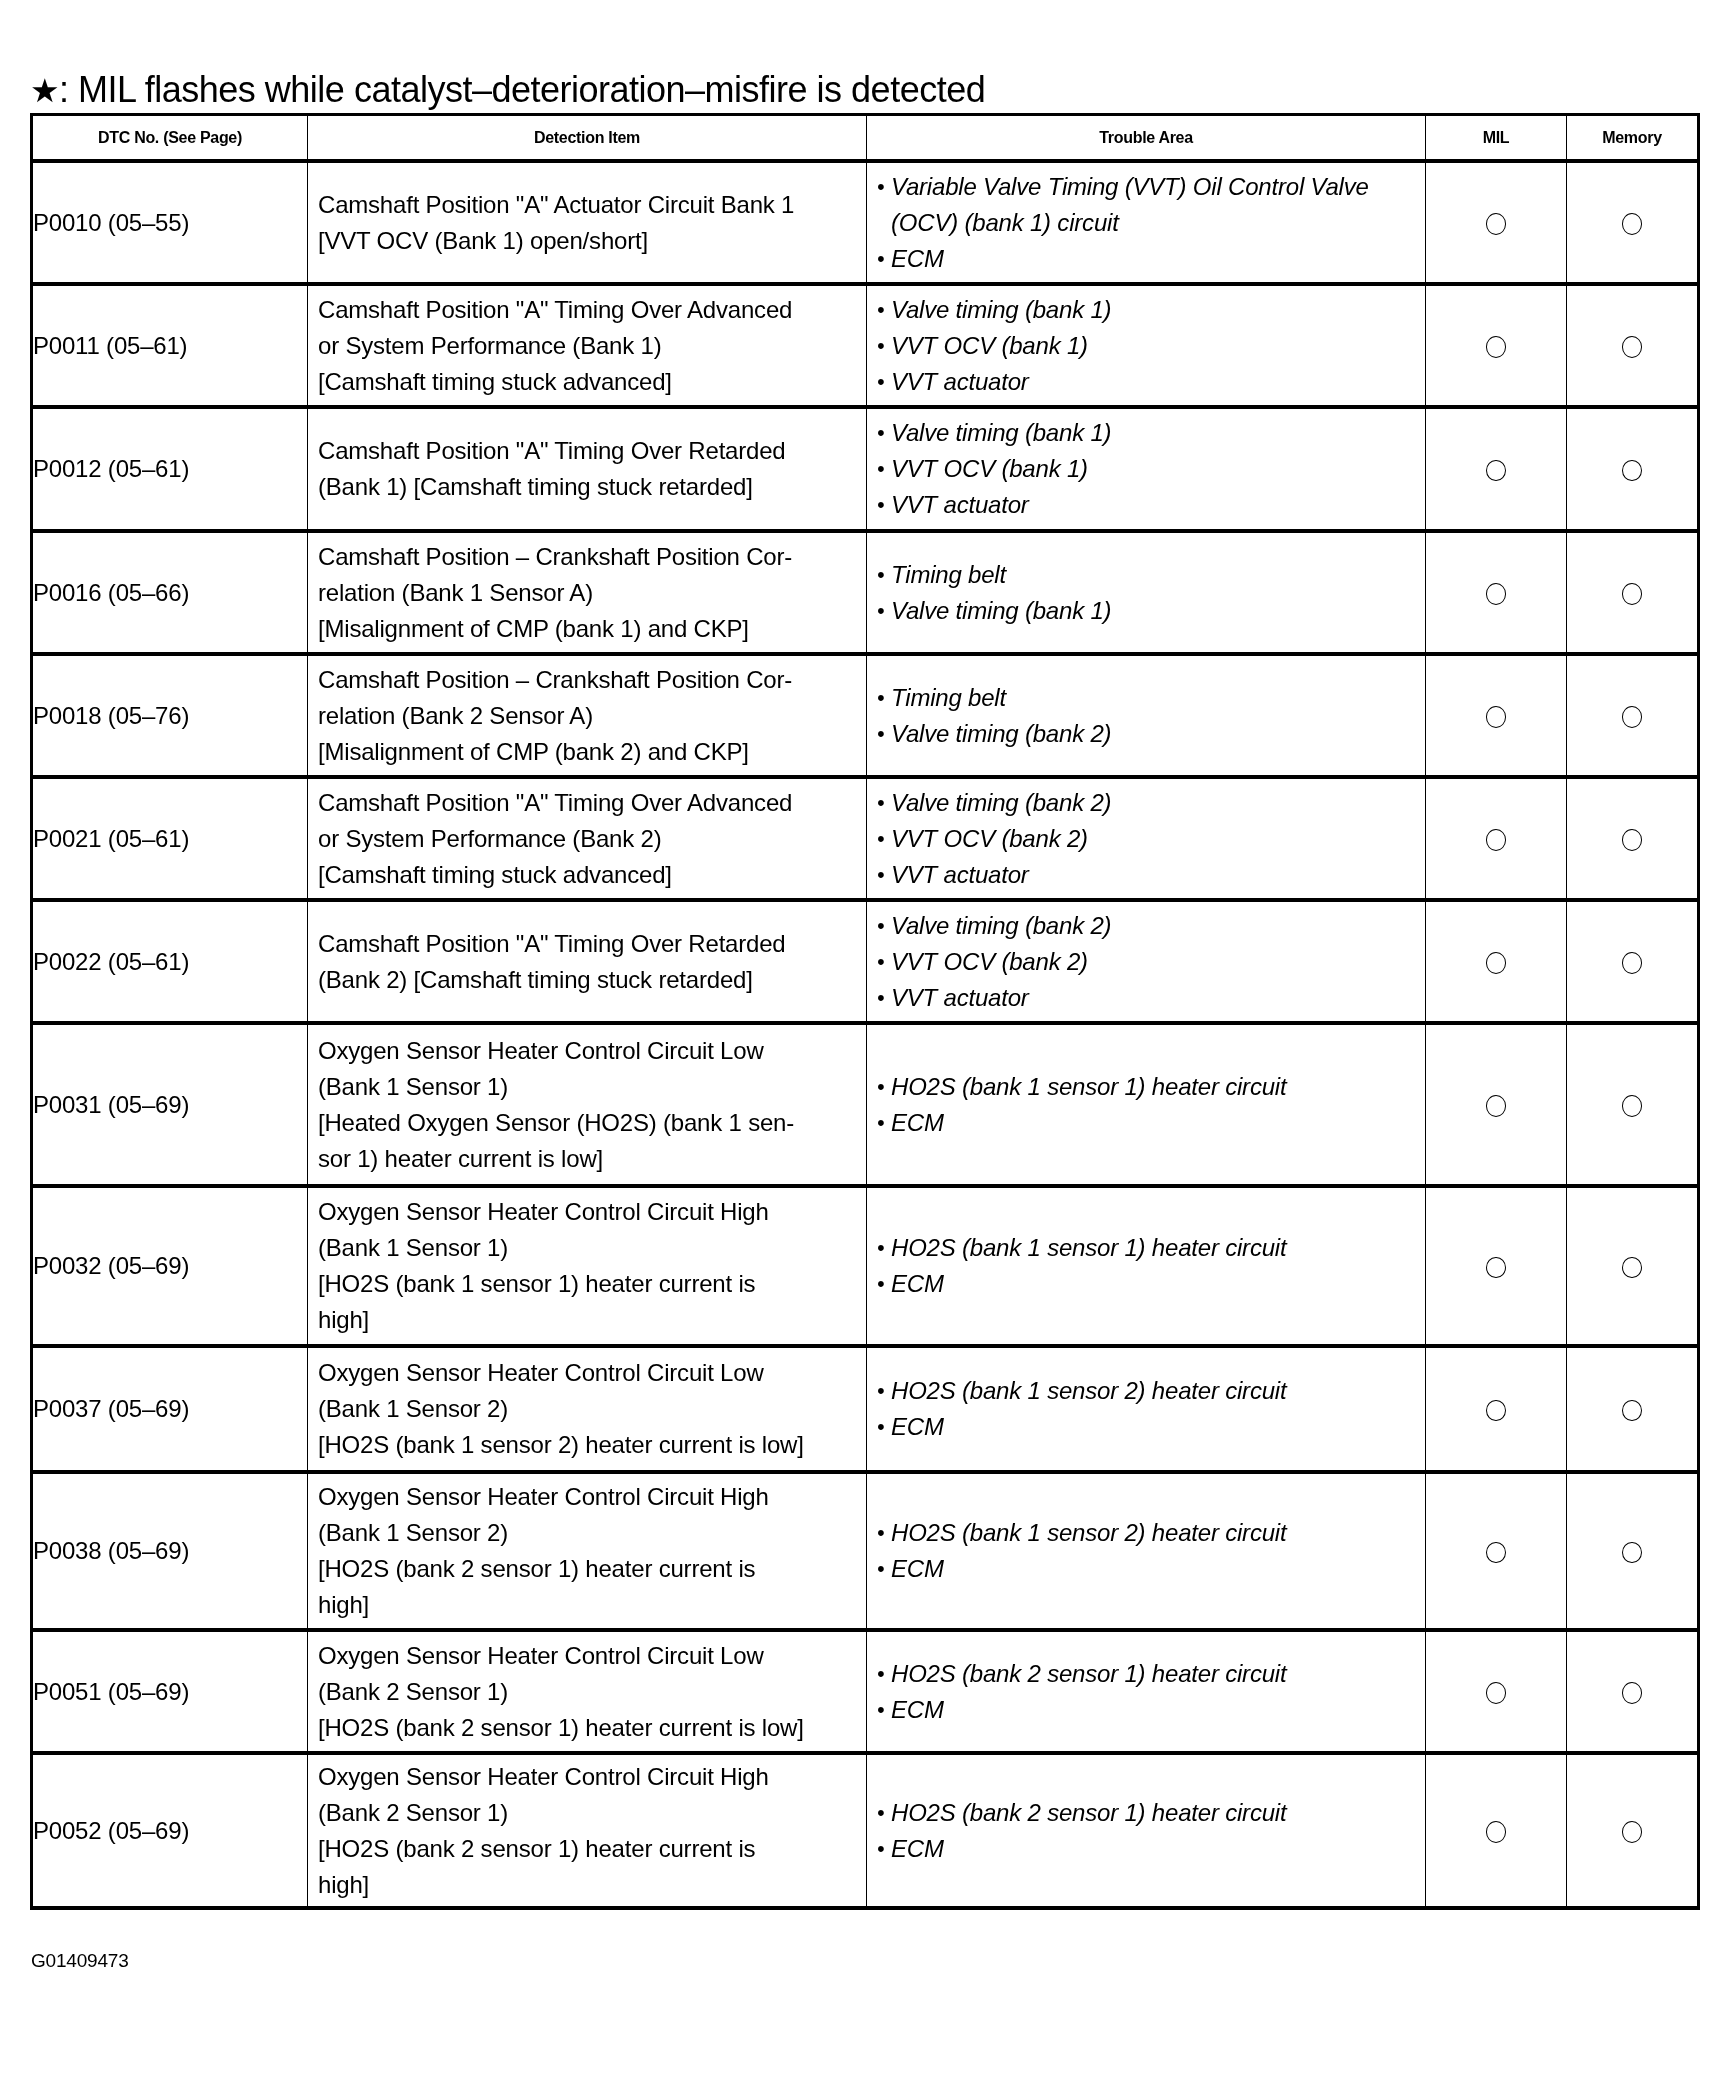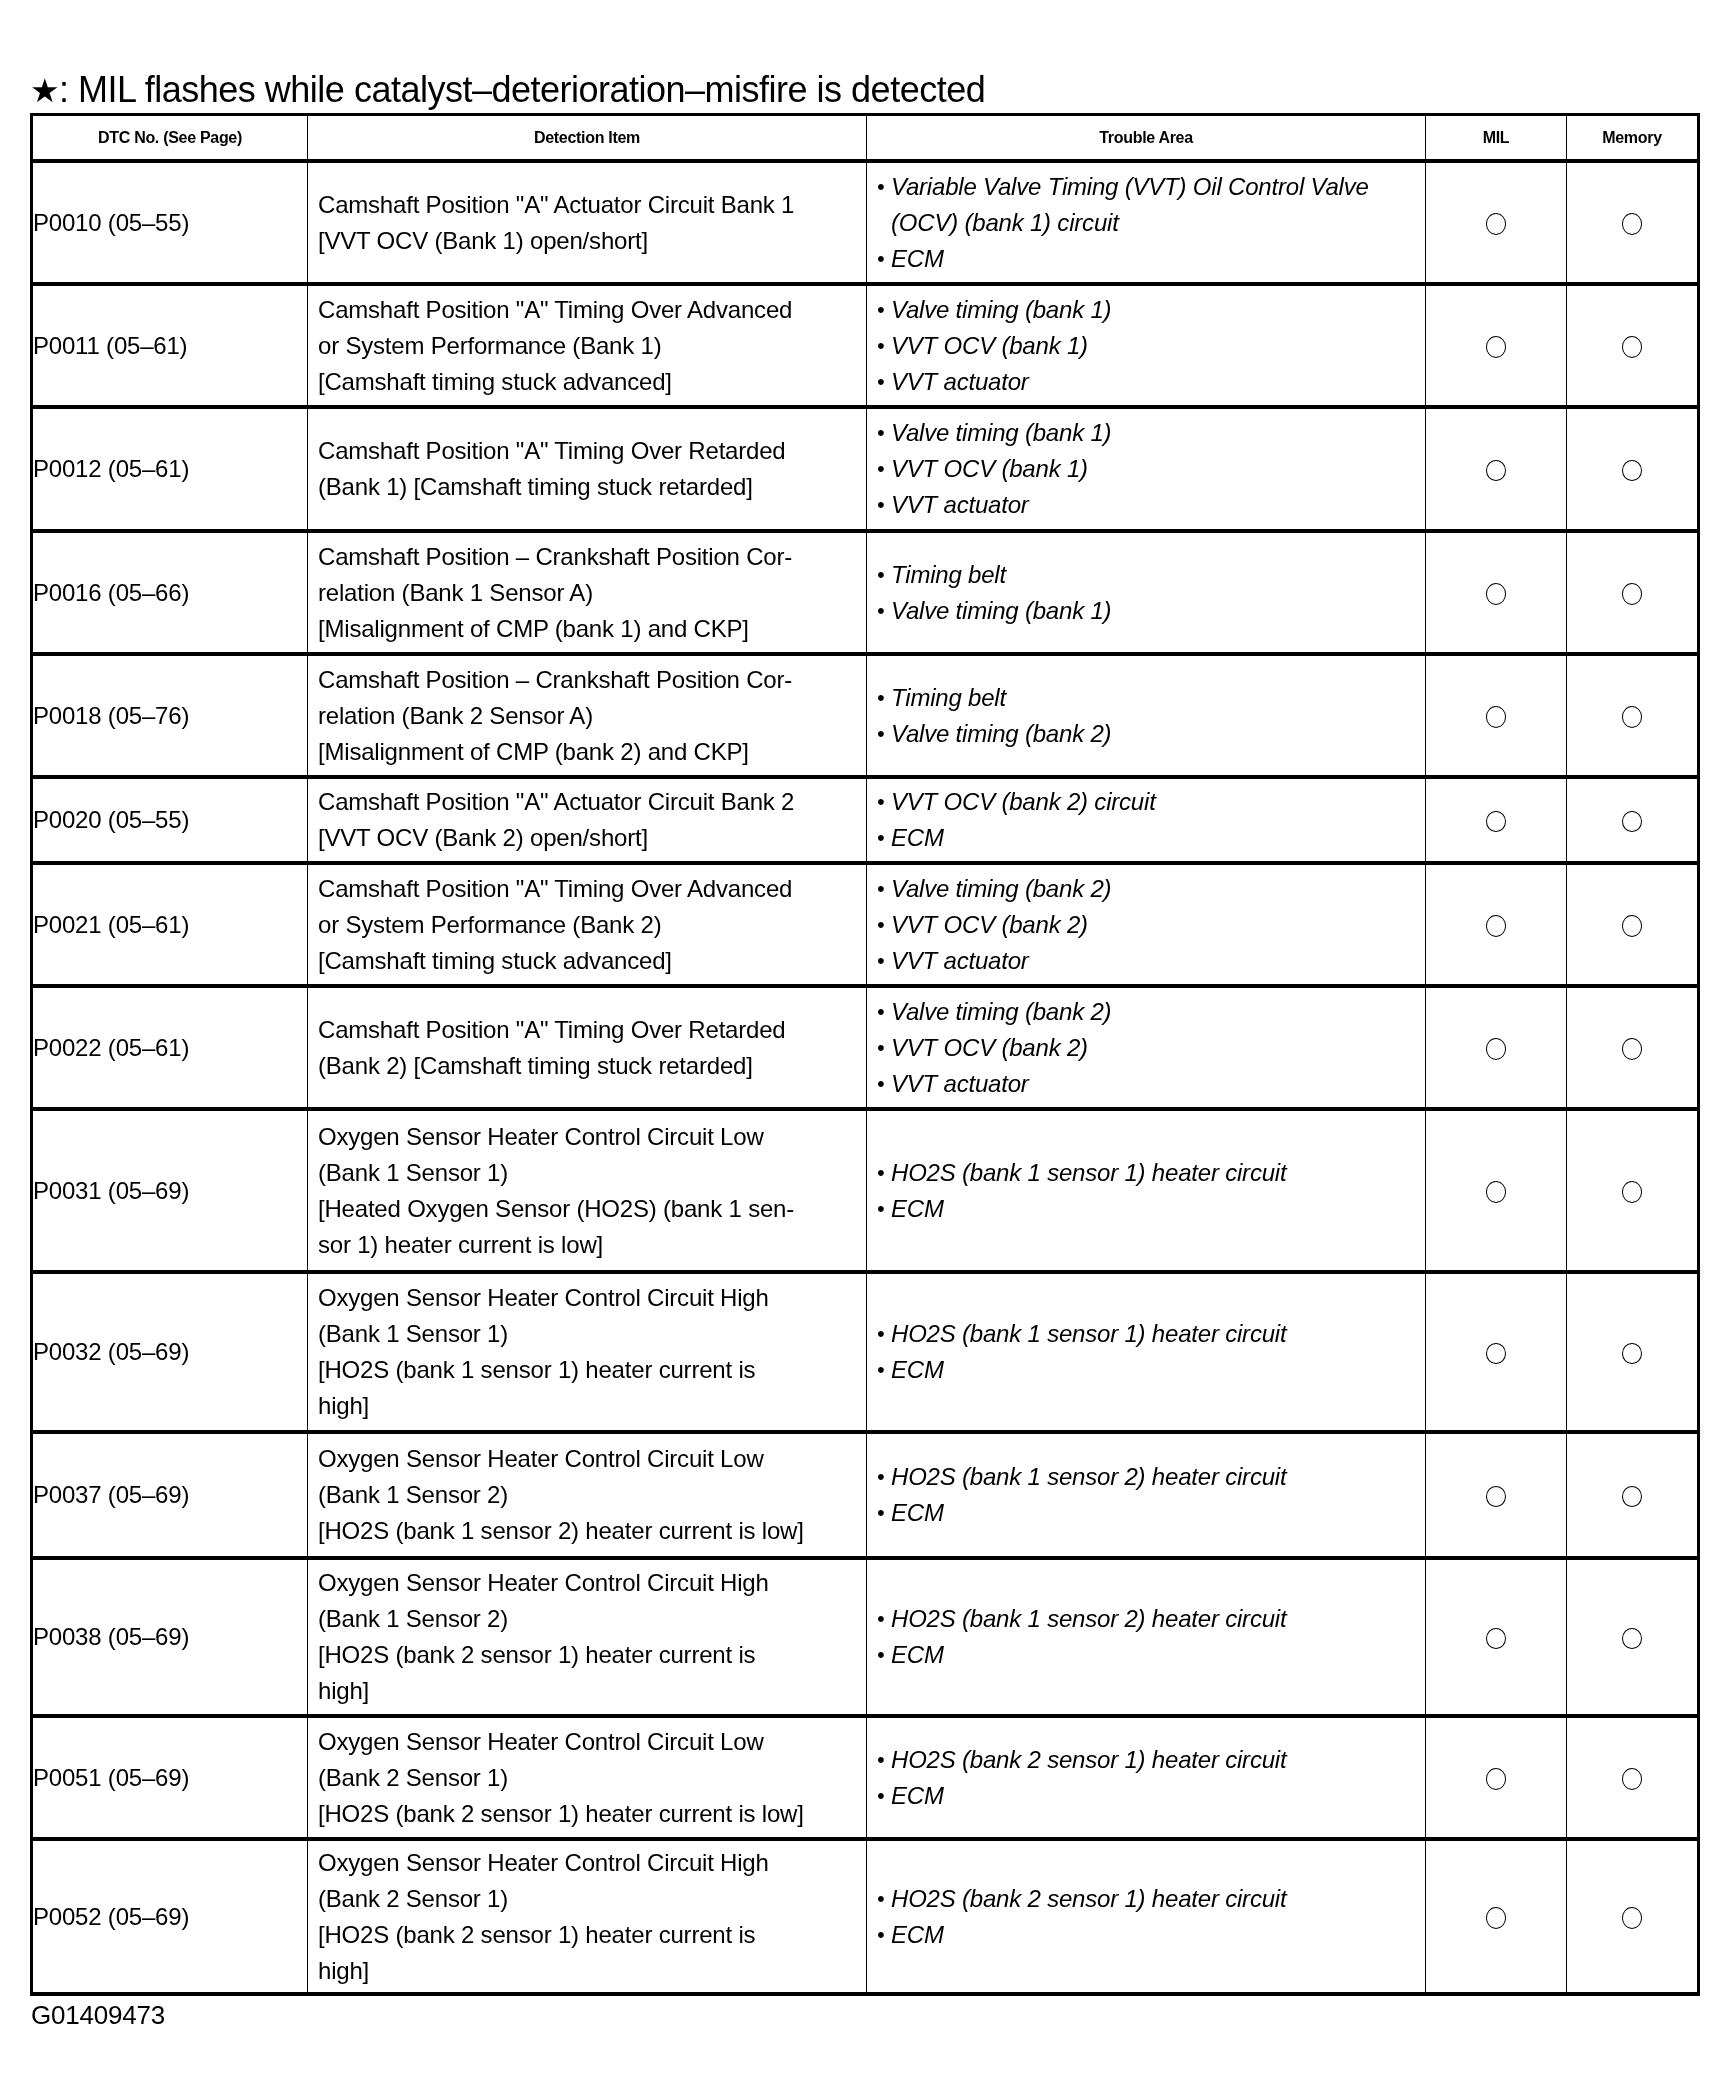--- a/index.html
+++ b/index.html
@@ -41,22 +41,22 @@
   .circle {
     display: inline-block; width: 20px; height: 21.4px; border-radius: 50%;
     border: 1.6px solid #000; box-sizing: border-box; vertical-align: middle;
   }
   ul.areas { list-style: none; margin: 0; padding: 0; font-style: italic; }
   ul.areas li { position: relative; padding-left: 14px; }
   ul.areas li::before {
     content: "\2022"; position: absolute; left: 0; top: 0; font-size: 21.4px;
   }
   .figure-id {
-    position: absolute; left: 31px; top: 2000px;
-    font-size: 26px; letter-spacing: -0.2px;
+    position: absolute; left: 31px; top: 1950px;
+    font-size: 19px; letter-spacing: -0.2px;
   }
 </style>
 </head>
 <body>
 
 <div class="title">
   <span class="star">★</span><span>: MIL flashes while catalyst–deterioration–misfire is detected</span>
 </div>
 
 <table class="dtc">
@@ -140,33 +140,20 @@
 [Misalignment of CMP (bank 2) and CKP]</td>
         <td>
           <ul class="areas">
             <li>Timing belt</li>
             <li>Valve timing (bank 2)</li>
           </ul>
         </td>
         <td class="mark"><span class="circle" title="○"></span></td>
         <td class="mark"><span class="circle" title="○"></span></td>
       </tr>
-      <tr style="height: 86px;">
-        <td class="code">P0020 (05–55)</td>
-        <td class="detect">Camshaft Position "A" Actuator Circuit Bank 2
-[VVT OCV (Bank 2) open/short]</td>
-        <td>
-          <ul class="areas">
-            <li>VVT OCV (bank 2) circuit</li>
-            <li>ECM</li>
-          </ul>
-        </td>
-        <td class="mark"><span class="circle" title="○"></span></td>
-        <td class="mark"><span class="circle" title="○"></span></td>
-      </tr>
       <tr style="height: 123px;">
         <td class="code">P0021 (05–61)</td>
         <td class="detect">Camshaft Position "A" Timing Over Advanced
 or System Performance (Bank 2)
 [Camshaft timing stuck advanced]</td>
         <td>
           <ul class="areas">
             <li>Valve timing (bank 2)</li>
             <li>VVT OCV (bank 2)</li>
             <li>VVT actuator</li>

